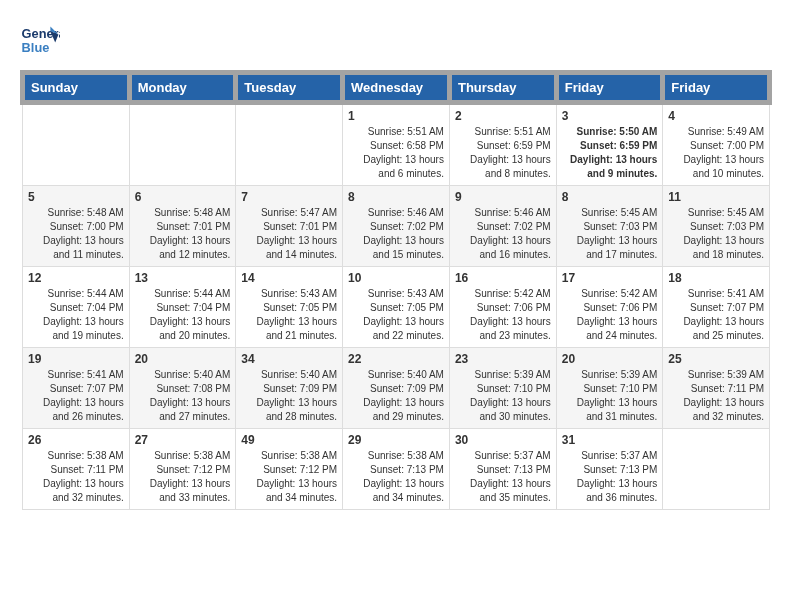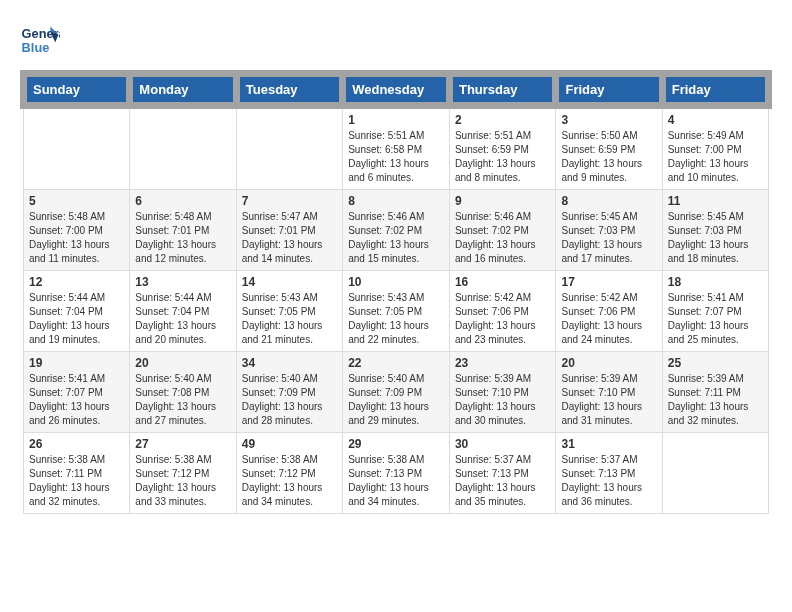--- a/index.html
+++ b/index.html
@@ -44,21 +44,21 @@
       width: 100%;
       border-collapse: collapse;
       border: 1px solid #ccc;
     }
     .calendar th {
       background-color: #2563a8;
       color: #fff;
       text-align: left;
       padding: 5px 6px;
       font-size: 13px;
-      border: 7px solid #a3a3a3;
+      border: 5px solid #a3a3a3;
     }
     .calendar td {
       width: 107px;
       vertical-align: top;
       padding: 4px 5px;
       border: 1px solid #ddd;
       font-size: 10px;
       color: #333;
       min-height: 80px;
       background: #fff;
@@ -69,20 +69,21 @@
     .day-num {
       font-weight: bold;
       font-size: 12px;
       display: block;
       margin-bottom: 2px;
     }
     .day-info {
       font-size: 10px;
       line-height: 1.4;
       color: #333;
+      text-align: right;
     }
     .empty-cell {
       background: #f9f9f9;
     }
   </style>
 </head>
 <body>
 
 <div class="page">
   <div class="header">
@@ -126,21 +127,21 @@
           </td>
           <td>
             <span class="day-num">2</span>
             <div class="day-info" style="white-space: pre-line;">Sunrise: 5:51 AM
 Sunset: 6:59 PM
 Daylight: 13 hours
 and 8 minutes.</div>
           </td>
           <td>
             <span class="day-num">3</span>
-            <div class="day-info" style="white-space: pre-line;">Sunrise: 5:50 AM
+            <div class="day-info" style="white-space: pre-line; font-weight: bold;">Sunrise: 5:50 AM
 Sunset: 6:59 PM
 Daylight: 13 hours
 and 9 minutes.</div>
           </td>
           <td>
             <span class="day-num">4</span>
             <div class="day-info" style="white-space: pre-line;">Sunrise: 5:49 AM
 Sunset: 7:00 PM
 Daylight: 13 hours
 and 10 minutes.</div>

